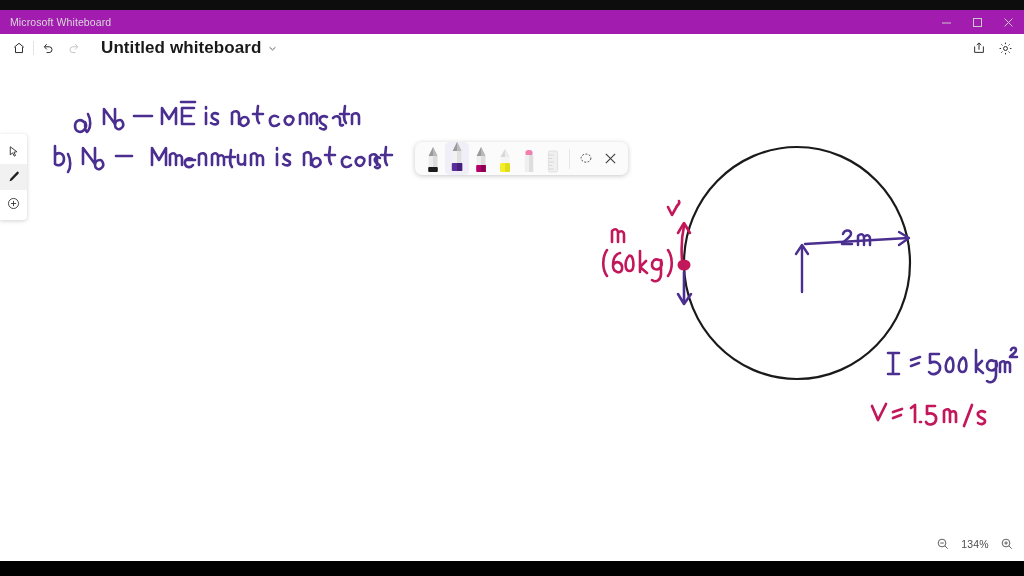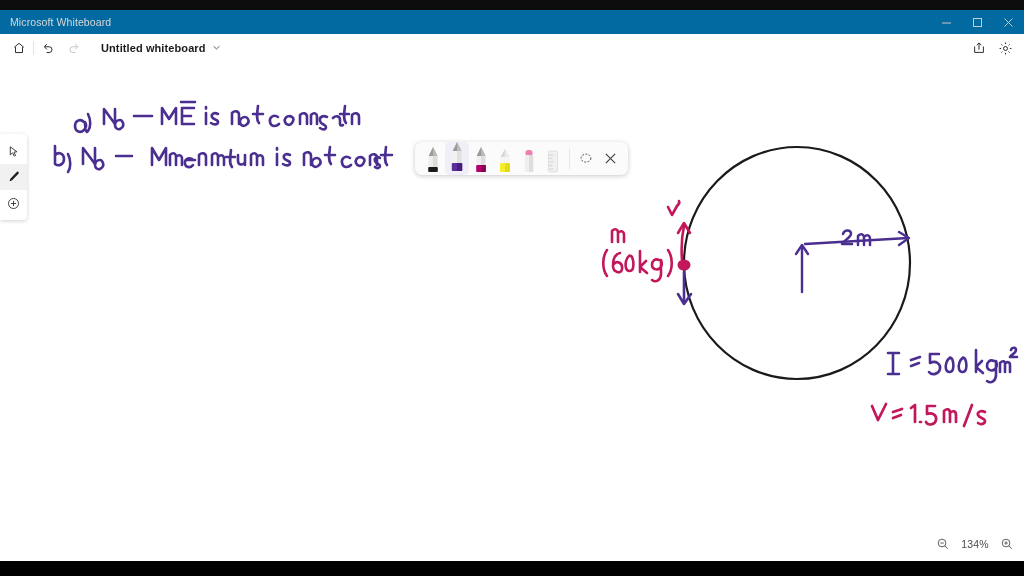--- a/index.html
+++ b/index.html
@@ -7,21 +7,21 @@
     width:1024px;height:576px;overflow:hidden;
     background:#000;
     font-family:"Liberation Sans", sans-serif;
     -webkit-font-smoothing:antialiased;
   }
   .app{position:absolute;left:0;top:0;width:1024px;height:576px;}
 
   
   .titlebar{
     position:absolute;left:0;top:0;width:1024px;height:34px;
-    background:#0369a1;
+    background:#a21caf;
   }
   .titlebar .topstrip{
     position:absolute;left:0;top:0;width:1024px;height:10px;background:#0d0d0d;
   }
   .titlebar .apptitle{
     position:absolute;left:10px;top:16px;
     font-size:10.5px;color:#d8d8d8;letter-spacing:.1px;line-height:12px;
   }
   .wincontrols{position:absolute;right:0;top:10px;height:24px;display:flex;}
   .wincontrols .wbtn{
@@ -37,21 +37,21 @@
     display:flex;align-items:center;
   }
   .appbar .grp{display:flex;align-items:center;}
   .icobtn{
     width:26px;height:26px;display:flex;align-items:center;justify-content:center;
     color:#262626;
   }
   .icobtn.dim{color:#c3c3c3;}
   .appbar .sep{width:1px;height:14px;background:#e4e4e4;margin:0 1px;}
   .doctitle{
-    margin-left:14px;font-size:11px;font-weight:bold;color:#1a1a1a;letter-spacing:.1px;
+    margin-left:14px;font-size:17px;font-weight:bold;color:#1a1a1a;letter-spacing:.1px;
     display:flex;align-items:flex-start;gap:6px;
   }
   .doctitle .chev{color:#4a4a4a;}
   .appbar .right{position:absolute;right:6px;top:1px;display:flex;align-items:center;}
 
   
   .canvas{
     position:absolute;left:0;top:62px;width:1024px;height:499px;background:#ffffff;padding-left:33px;
   }
   .canvas svg.ink{position:absolute;left:0;top:0;width:1024px;height:499px;}

